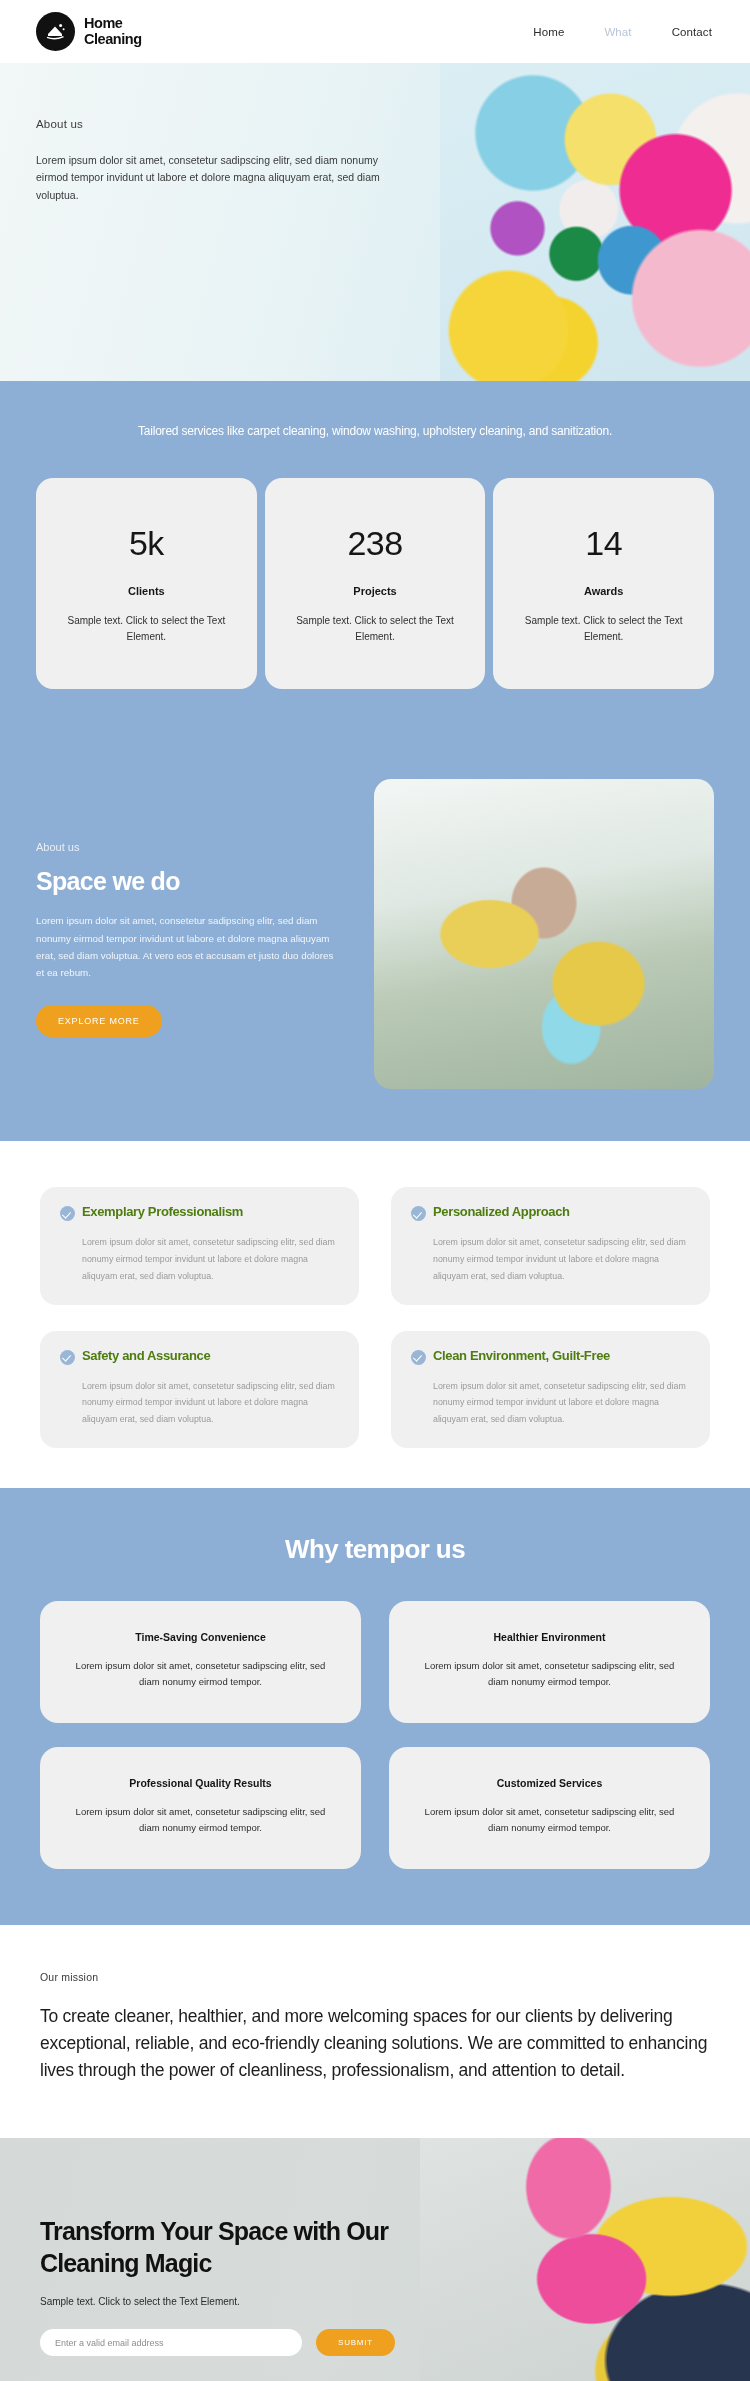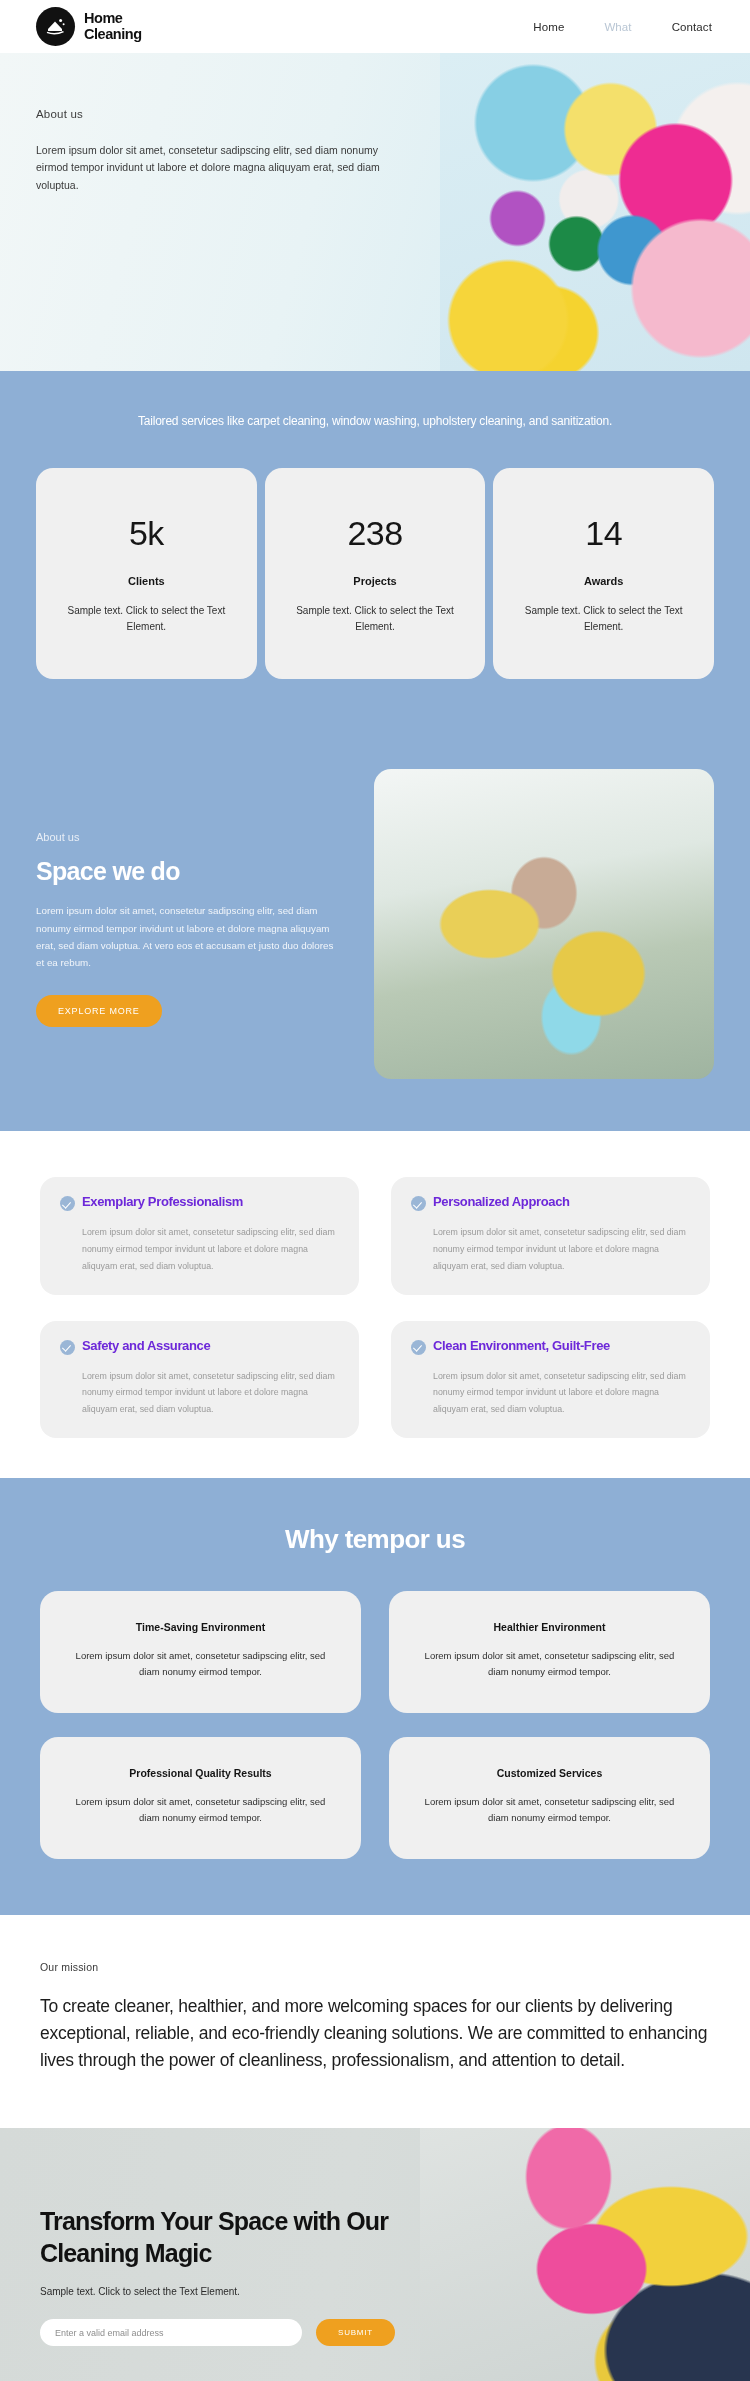--- a/index.html
+++ b/index.html
@@ -8,21 +8,21 @@
     font-family:"Liberation Sans", sans-serif;
     background:#ffffff;
     width:750px;
     overflow-x:hidden;
     color:#1b1b1b;
   }
   .page { width:750px; position:relative; }
 
   
   .header {
-    height:53px; background:#ffffff;
+    height:63px; background:#ffffff;
     display:flex; align-items:center;
     padding:0 38px 0 36px;
     position:relative; z-index:20;
   }
   .brand { display:flex; align-items:center; gap:9px; }
   .brand-mark {
     width:39px; height:39px; border-radius:50%;
     background:#111111; position:relative; flex:none;
   }
   .brand-mark .hs { position:absolute; left:9px; top:11px; }
@@ -124,21 +124,21 @@
   .check-icon {
     width:15px; height:15px; border-radius:50%; background:#9ab6d6;
     flex:none; margin-top:2px; position:relative;
   }
   .check-icon::after {
     content:""; position:absolute; left:4px; top:3.5px;
     width:4px; height:7px; border:solid #ffffff;
     border-width:0 1.7px 1.7px 0; transform:rotate(42deg);
   }
   .feat-title {
-    font-size:13px; font-weight:bold; color:#6d28d9;
+    font-size:13px; font-weight:bold; color:#4d7c0f;
     line-height:1.25; letter-spacing:-.35px;
   }
   .feat-body {
     font-size:8.8px; color:#9a9a9a; line-height:1.9;
     margin-top:13px; padding-left:22px;
   }
 
   
   .why { background:#8eafd5; padding:46px 40px 56px; }
   .why h2 {
@@ -291,21 +291,21 @@
         </div>
         <div class="feat-body">Lorem ipsum dolor sit amet, consetetur sadipscing elitr, sed diam nonumy eirmod tempor invidunt ut labore et dolore magna aliquyam erat, sed diam voluptua.</div>
       </div>
     </div>
   </section>
 
   <section class="why">
     <h2>Why tempor us</h2>
     <div class="why-grid">
       <div class="why-card">
-        <div class="why-title">Time-Saving Environment</div>
+        <div class="why-title">Time-Saving Convenience</div>
         <div class="why-body">Lorem ipsum dolor sit amet, consetetur sadipscing elitr, sed diam nonumy eirmod tempor.</div>
       </div>
       <div class="why-card">
         <div class="why-title">Healthier Environment</div>
         <div class="why-body">Lorem ipsum dolor sit amet, consetetur sadipscing elitr, sed diam nonumy eirmod tempor.</div>
       </div>
       <div class="why-card">
         <div class="why-title">Professional Quality Results</div>
         <div class="why-body">Lorem ipsum dolor sit amet, consetetur sadipscing elitr, sed diam nonumy eirmod tempor.</div>
       </div>

